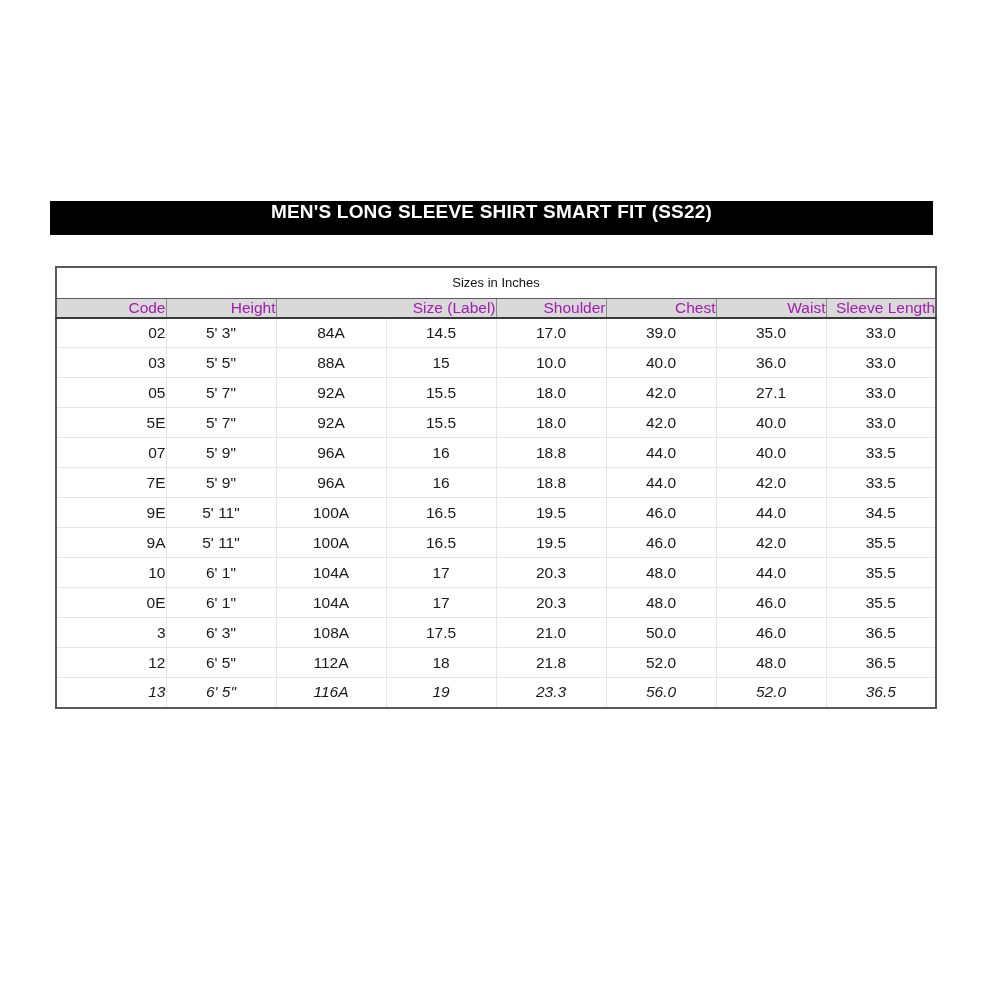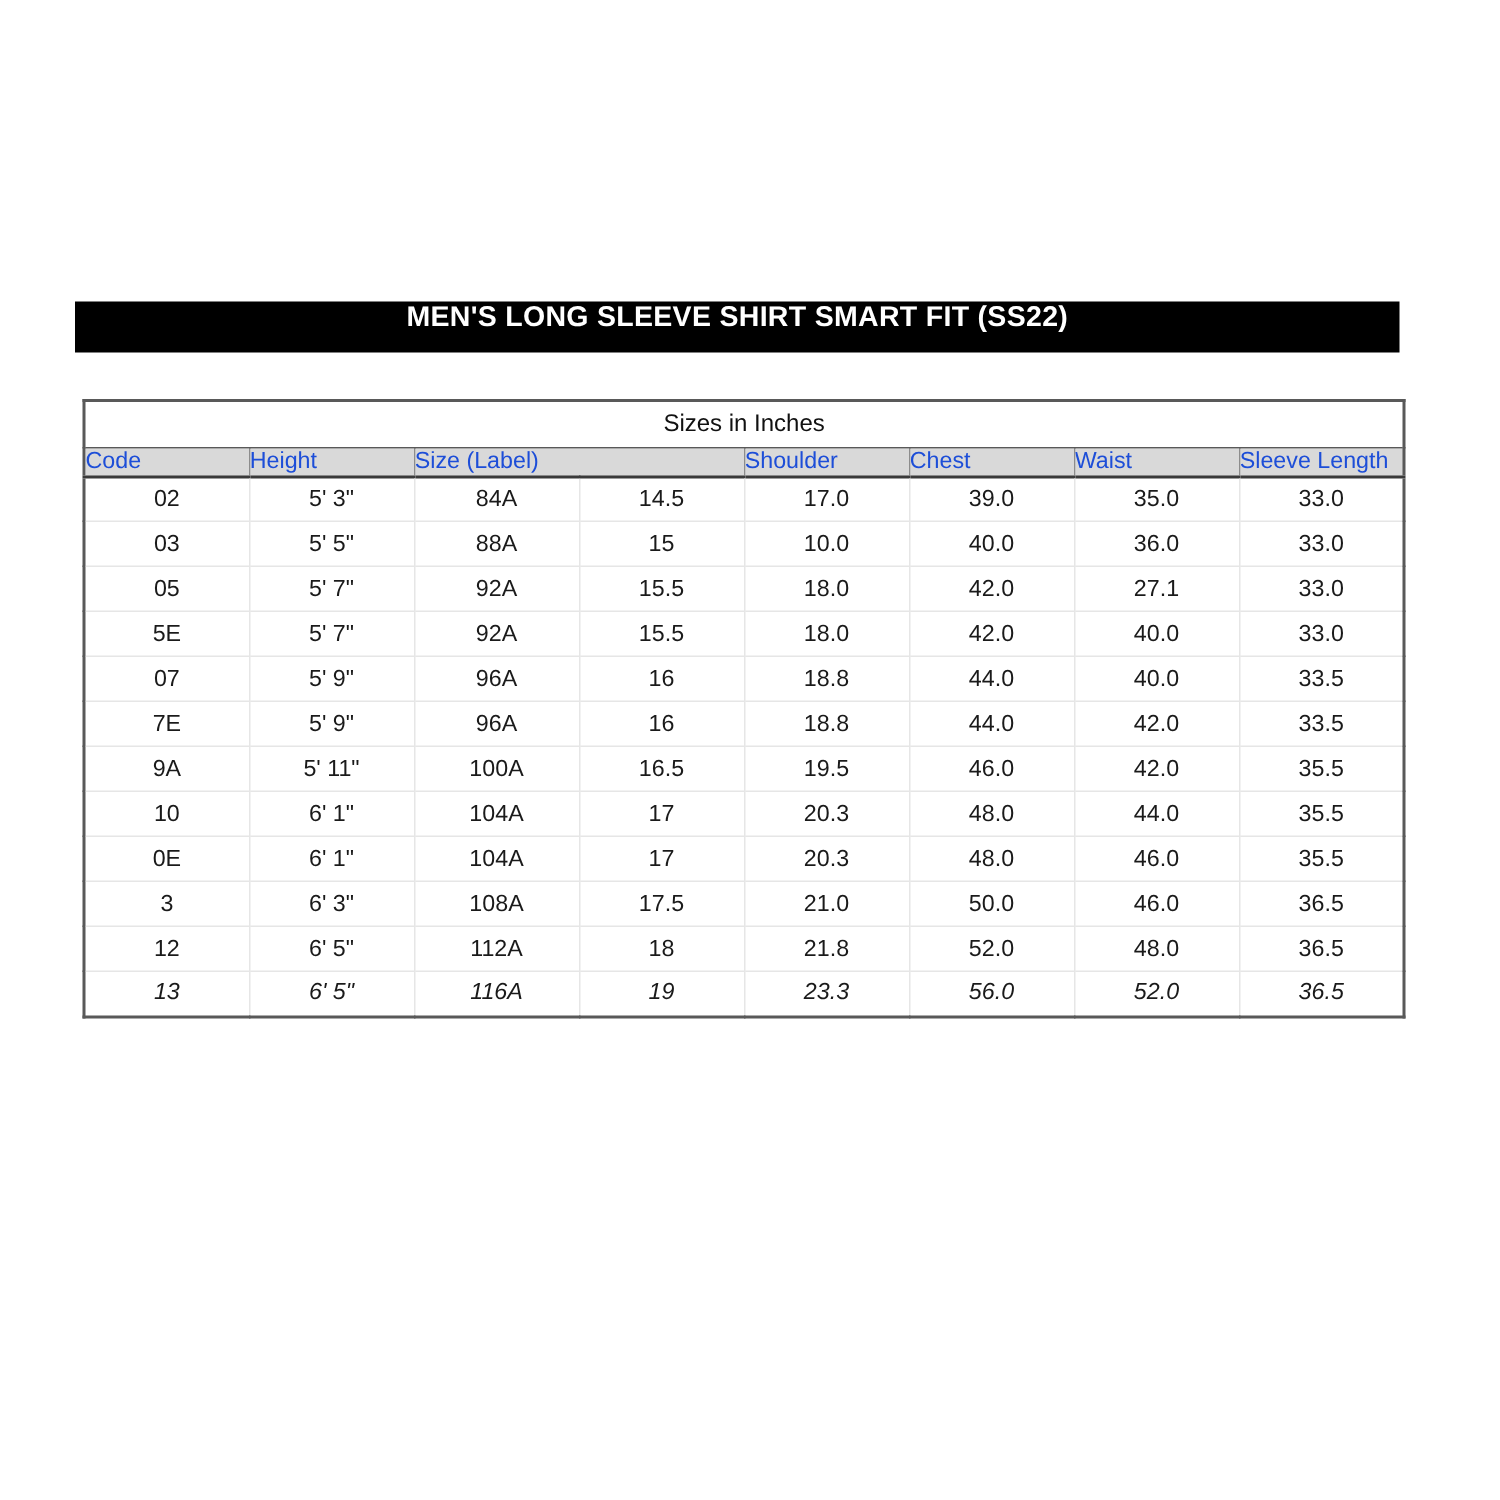--- a/index.html
+++ b/index.html
@@ -32,50 +32,50 @@
     width: 880px;
     border-collapse: collapse;
     table-layout: fixed;
     border: 2px solid #595959;
     color: #1a1a1a;
   }
   table.size-table col { width: 110px; }
   th.caption-cell {
     background: #ffffff;
     font-weight: normal;
-    font-size: 16px;
+    font-size: 13px;
     height: 31px;
     text-align: center;
     border-bottom: 1.5px solid #595959;
     color: #111111;
     margin-left: 44px;
   }
   tr.header-row th {
     background: #d9d9d9;
     font-weight: normal;
     font-size: 15.5px;
     height: 18px;
-    text-align: left;
+    text-align: right;
     border-left: 1px solid #8c8c8c;
     border-bottom: 2.5px solid #3a3a3a;
-    color: #1d4ed8;
+    color: #a21caf;
     overflow: hidden;
     white-space: nowrap;
   }
   tr.header-row th:first-child { border-left: none; }
   tbody.size-body td {
     height: 30px;
     text-align: center;
     vertical-align: middle;
     font-size: 15.5px;
     border: 1px solid #e6e6e6;
     background: #ffffff;
     white-space: nowrap;
   }
-  tbody.size-body tr td:first-child { border-left: none; }
+  tbody.size-body tr td:first-child { border-left: none; text-align: right; }
   tbody.size-body tr td:last-child { border-right: none; }
   tbody.size-body tr:last-child td { border-bottom: none; font-style: italic; }
 </style>
 </head>
 <body>
 
 <div class="banner">
   <span>MEN'S LONG SLEEVE SHIRT SMART FIT (SS22)</span>
 </div>
 
@@ -160,20 +160,30 @@
           <td>7E</td>
           <td>5' 9"</td>
           <td>96A</td>
           <td>16</td>
           <td>18.8</td>
           <td>44.0</td>
           <td>42.0</td>
           <td>33.5</td>
         </tr>
         <tr>
+          <td>9E</td>
+          <td>5' 11"</td>
+          <td>100A</td>
+          <td>16.5</td>
+          <td>19.5</td>
+          <td>46.0</td>
+          <td>44.0</td>
+          <td>34.5</td>
+        </tr>
+        <tr>
           <td>9A</td>
           <td>5' 11"</td>
           <td>100A</td>
           <td>16.5</td>
           <td>19.5</td>
           <td>46.0</td>
           <td>42.0</td>
           <td>35.5</td>
         </tr>
         <tr>

